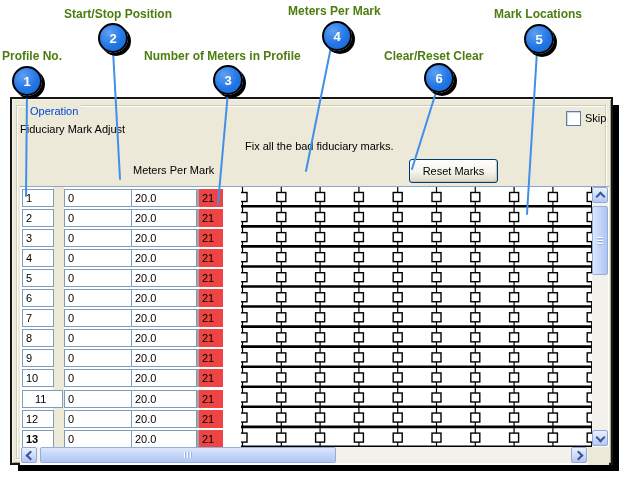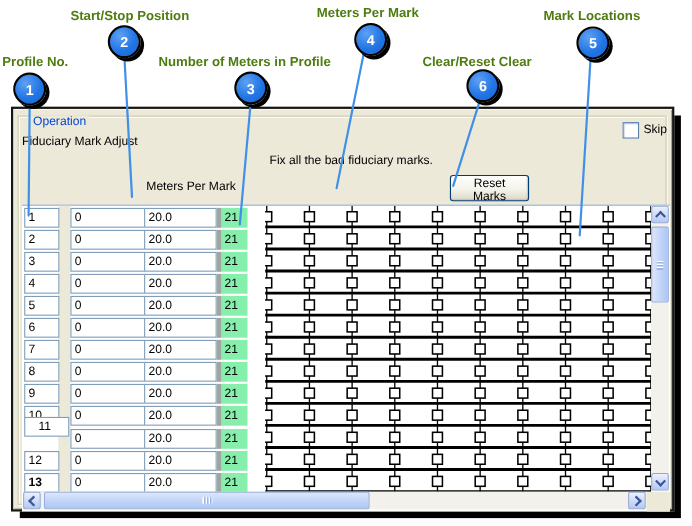--- a/index.html
+++ b/index.html
@@ -29,22 +29,22 @@
   .xp-btn{position:absolute;height:24px;border:1px solid #003C74;border-radius:3px;
           background:linear-gradient(180deg,#fefefd 0%,#f4f3eb 55%,#ddd9c8 100%);
           font-family:"Liberation Sans",sans-serif;font-size:11px;color:#000;
           box-shadow:inset -1px -1px 1px #c8c4ae;cursor:default;}
   
   .table-area{position:absolute;left:8px;top:87px;width:589px;height:278px;background:#fff;
               border-top:1px solid #8ea8c8;}
   .beige-strip{position:absolute;left:33px;top:0;width:11px;height:260px;background:#ECE9D8;}
   .cellbox{position:absolute;height:16px;line-height:16px;font-size:11px;background:#fff;
            border:1px solid #7F9DB9;padding-left:3px;overflow:hidden;}
-  .markscell{position:absolute;height:18px;line-height:18px;font-size:11px;background:#86efac;
-             border-left:4px solid #a3a3a3;padding-left:3px;}
+  .markscell{position:absolute;height:18px;line-height:18px;font-size:11px;background:#ef4444;
+             border-left:2px solid #a3a3a3;padding-left:3px;}
   .graph-svg{position:absolute;left:221px;top:0;}
   
   .sb-track{position:absolute;background:#F2F1EC;}
   .sb-btn{position:absolute;width:16px;height:16px;border:1px solid #93A8D4;border-radius:2px;
           background:linear-gradient(180deg,#EAF1FD 0%,#CBD9F8 60%,#B4C8F2 100%);
           display:flex;align-items:center;justify-content:center;box-sizing:border-box;}
   .chev{width:5px;height:5px;border-right:2px solid #39549B;border-bottom:2px solid #39549B;}
   .chev-up{transform:rotate(-135deg);margin-top:3px;}
   .chev-down{transform:rotate(45deg);margin-top:-2px;}
   .chev-left{transform:rotate(135deg);margin-left:3px;}
@@ -97,21 +97,21 @@
 
     <div class="dlg-text" style="left:8px;top:24px">Fiduciary Mark Adjust</div>
 
     <div class="checkbox" style="left:554px;top:12px"></div>
     <div class="dlg-text" style="left:573px;top:13px">Skip</div>
 
     <div class="dlg-text" style="left:233px;top:41px">Fix all the bad fiduciary marks.</div>
 
     <div class="dlg-text" style="left:121px;top:65px">Meters Per Mark</div>
 
-    <button class="xp-btn" style="left:397px;top:60px;width:72px">Reset Marks</button>
+    <button class="xp-btn" style="left:397px;top:60px;width:89px">Reset Marks</button>
 
     <div class="table-area">
       <div class="beige-strip"></div>
 
       <div id="rows-container">
           <div>
             <div class="cellbox" style="left: 2px; top: 2px; width: 27px;">1</div>
             <div class="cellbox" style="left: 44px; top: 2px; width: 63px;">0</div>
             <div class="cellbox" style="left: 111px; top: 2px; width: 61px;">20.0</div>
             <div class="markscell" style="left: 177px; top: 2px; width: 21px;">21</div>
@@ -164,21 +164,21 @@
             <div class="cellbox" style="left: 111px; top: 162px; width: 61px;">20.0</div>
             <div class="markscell" style="left: 177px; top: 162px; width: 21px;">21</div>
           </div>
           <div>
             <div class="cellbox" style="left: 2px; top: 182px; width: 27px;">10</div>
             <div class="cellbox" style="left: 44px; top: 182px; width: 63px;">0</div>
             <div class="cellbox" style="left: 111px; top: 182px; width: 61px;">20.0</div>
             <div class="markscell" style="left: 177px; top: 182px; width: 21px;">21</div>
           </div>
           <div>
-            <div class="cellbox" style="left: 2px; top: 192px; width: 27px; padding-left: 12px;">11</div>
+            <div class="cellbox" style="left: 2px; top: 203px; width: 27px; padding-left: 12px;">11</div>
             <div class="cellbox" style="left: 44px; top: 203px; width: 63px;">0</div>
             <div class="cellbox" style="left: 111px; top: 203px; width: 61px;">20.0</div>
             <div class="markscell" style="left: 177px; top: 203px; width: 21px;">21</div>
           </div>
           <div>
             <div class="cellbox" style="left: 2px; top: 223px; width: 27px;">12</div>
             <div class="cellbox" style="left: 44px; top: 223px; width: 63px;">0</div>
             <div class="cellbox" style="left: 111px; top: 223px; width: 61px;">20.0</div>
             <div class="markscell" style="left: 177px; top: 223px; width: 21px;">21</div>
           </div>

